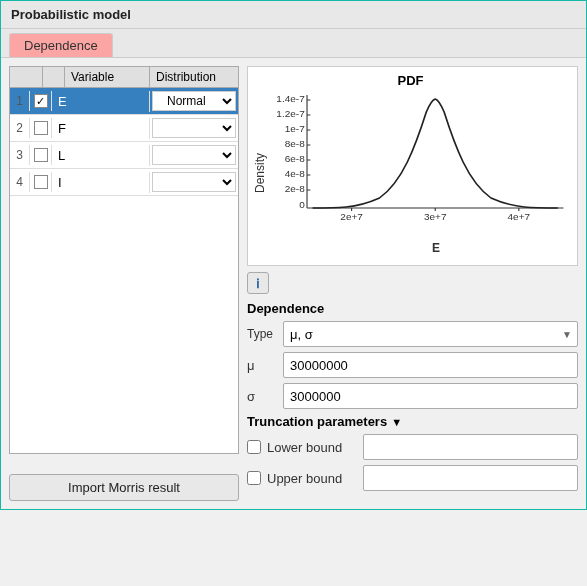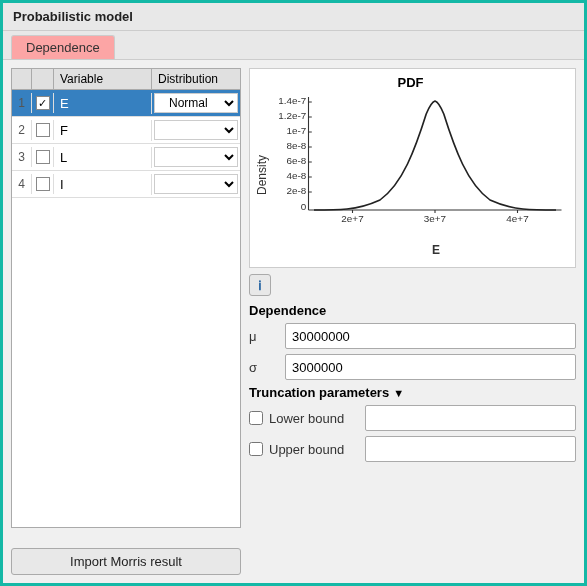--- a/index.html
+++ b/index.html
@@ -6,23 +6,23 @@
     body {
       font-family: 'Segoe UI', Arial, sans-serif;
       font-size: 13px;
       background: #f0f0f0;
       width: 587px;
       height: 586px;
       overflow: hidden;
     }
     .window {
       background: #f0f0f0;
-      border: 3px solid #14b8a6;
+      border: 1px solid #14b8a6;
       width: 587px;
-      height: 586px;
+      height: 510px;
       display: flex;
       flex-direction: column;
     }
     .title-bar {
       background: #e8e8e8;
       border-bottom: 1px solid #ccc;
       padding: 6px 10px;
       font-weight: bold;
       font-size: 13px;
       color: #222;
@@ -65,20 +65,21 @@
     .variables-table {
       border: 1px solid #aaa;
       background: #fff;
       flex: 1;
       overflow: hidden;
     }
     .table-header {
       display: flex;
       background: #e0e0e0;
       border-bottom: 1px solid #aaa;
+      padding-left: 13px;
     }
     .th-num { width: 20px; min-width: 20px; border-right: 1px solid #aaa; padding: 3px 2px; text-align: center; font-size: 12px; }
     .th-check { width: 22px; min-width: 22px; border-right: 1px solid #aaa; padding: 3px 2px; text-align: center; }
     .th-var { flex: 1; border-right: 1px solid #aaa; padding: 3px 6px; font-size: 12px; }
     .th-dist { width: 88px; min-width: 88px; padding: 3px 6px; font-size: 12px; }
     .table-row {
       display: flex;
       border-bottom: 1px solid #ddd;
       align-items: center;
       min-height: 26px;
@@ -425,20 +426,28 @@
             <div class="x-axis-label-center" style="font-size:12px;font-weight:bold;color:#333;margin-top:2px;margin-left:35px;">E</div>
           </div>
         </div>
       </div>
 
       <div class="params-section">
         <div style="display:flex; align-items:center; gap:6px;">
           <div class="info-btn">ℹ</div>
         </div>
         <div class="params-label">Dependence</div>
+        <div class="params-row">
+          <span class="param-type-label">Type</span>
+          <div class="type-select-wrapper">
+            <select class="type-select">
+              <option>μ, σ</option>
+            </select>
+          </div>
+        </div>
         <div class="param-input-row">
           <span class="param-sym">μ</span>
           <input class="param-input" type="text" value="30000000" style="">
         </div>
         <div class="param-input-row">
           <span class="param-sym">σ</span>
           <input class="param-input" type="text" value="3000000" style="">
         </div>
         <div class="truncation-label">
           <span>Truncation parameters</span>

